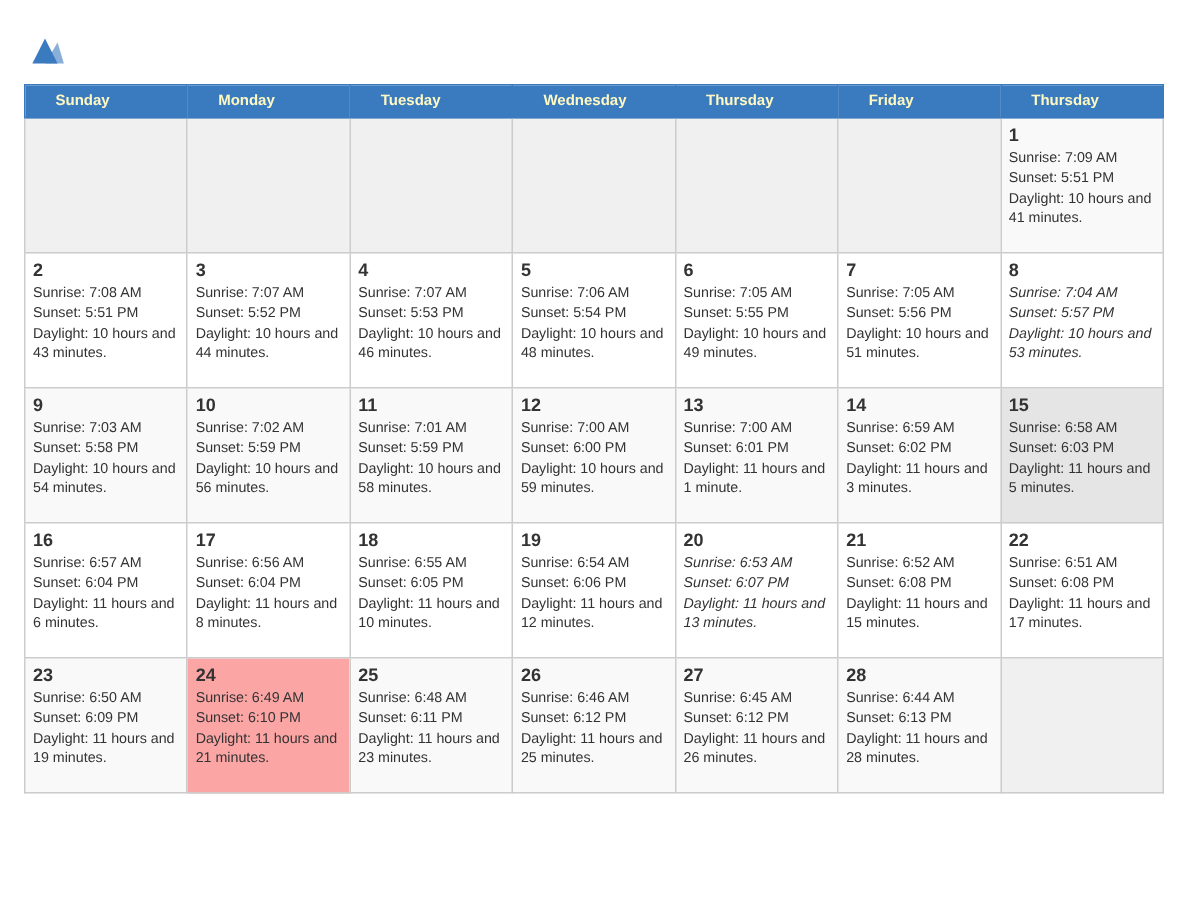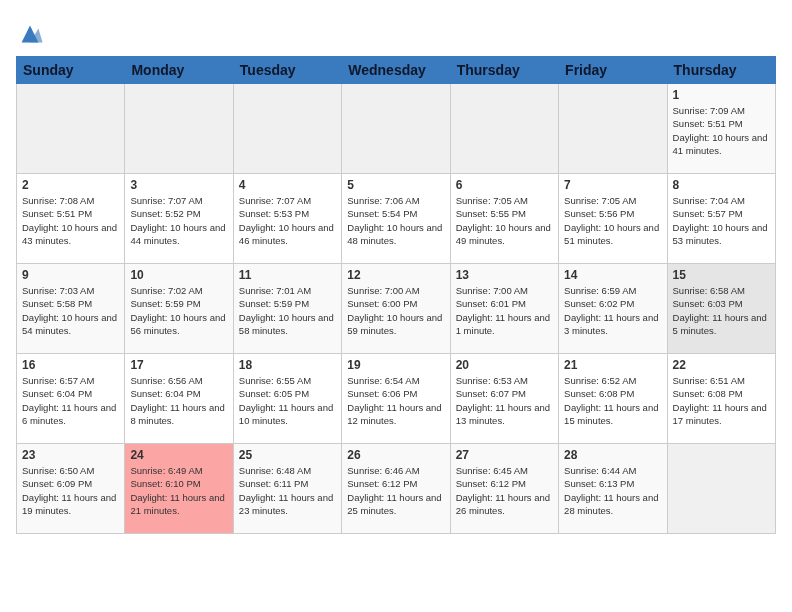--- a/index.html
+++ b/index.html
@@ -55,24 +55,24 @@
       color: #555;
       margin-top: 2px;
     }
     .calendar {
       width: 100%;
       border-collapse: collapse;
       border: 1px solid #ccc;
     }
     .calendar th {
       background-color: #3a7abf;
-      color: #0f172a;
+      color: #fef9c3;
       text-align: left;
-      padding: 5px 6px;
-      font-size: 14px;
+      padding: 5px 20px;
+      font-size: 10px;
       border: 1px solid #3a7abf;
     }
     .calendar td {
       vertical-align: top;
       border: 1px solid #ccc;
       padding: 4px 5px;
       width: calc(100% / 7);
       min-height: 80px;
       height: 90px;
       background: #fff;
@@ -172,21 +172,21 @@
 Daylight: 10 hours and 49 minutes.</div>
         </td>
         <td>
           <span class="day-number">7</span>
           <div class="day-info" style="white-space: pre-line;">Sunrise: 7:05 AM
 Sunset: 5:56 PM
 Daylight: 10 hours and 51 minutes.</div>
         </td>
         <td>
           <span class="day-number">8</span>
-          <div class="day-info" style="white-space: pre-line;">Sunrise: 7:04 AM
+          <div class="day-info" style="white-space: pre-line; font-style: italic;">Sunrise: 7:04 AM
 Sunset: 5:57 PM
 Daylight: 10 hours and 53 minutes.</div>
         </td>
       </tr>
       <tr>
         <td style="background: rgb(249, 249, 249);">
           <span class="day-number">9</span>
           <div class="day-info" style="white-space: pre-line;">Sunrise: 7:03 AM
 Sunset: 5:58 PM
 Daylight: 10 hours and 54 minutes.</div>
@@ -248,21 +248,21 @@
 Daylight: 11 hours and 10 minutes.</div>
         </td>
         <td>
           <span class="day-number">19</span>
           <div class="day-info" style="white-space: pre-line;">Sunrise: 6:54 AM
 Sunset: 6:06 PM
 Daylight: 11 hours and 12 minutes.</div>
         </td>
         <td>
           <span class="day-number">20</span>
-          <div class="day-info" style="white-space: pre-line;">Sunrise: 6:53 AM
+          <div class="day-info" style="white-space: pre-line; font-style: italic;">Sunrise: 6:53 AM
 Sunset: 6:07 PM
 Daylight: 11 hours and 13 minutes.</div>
         </td>
         <td>
           <span class="day-number">21</span>
           <div class="day-info" style="white-space: pre-line;">Sunrise: 6:52 AM
 Sunset: 6:08 PM
 Daylight: 11 hours and 15 minutes.</div>
         </td>
         <td>

